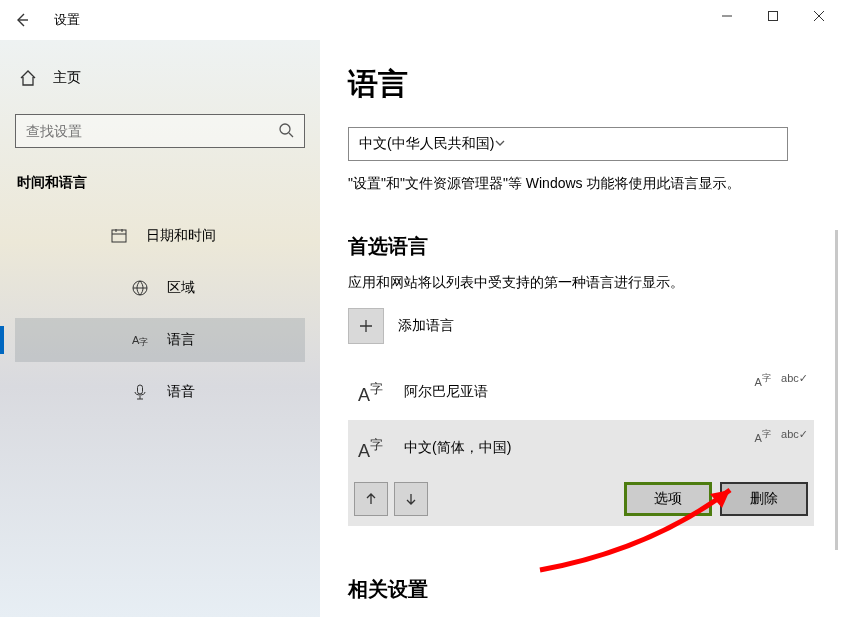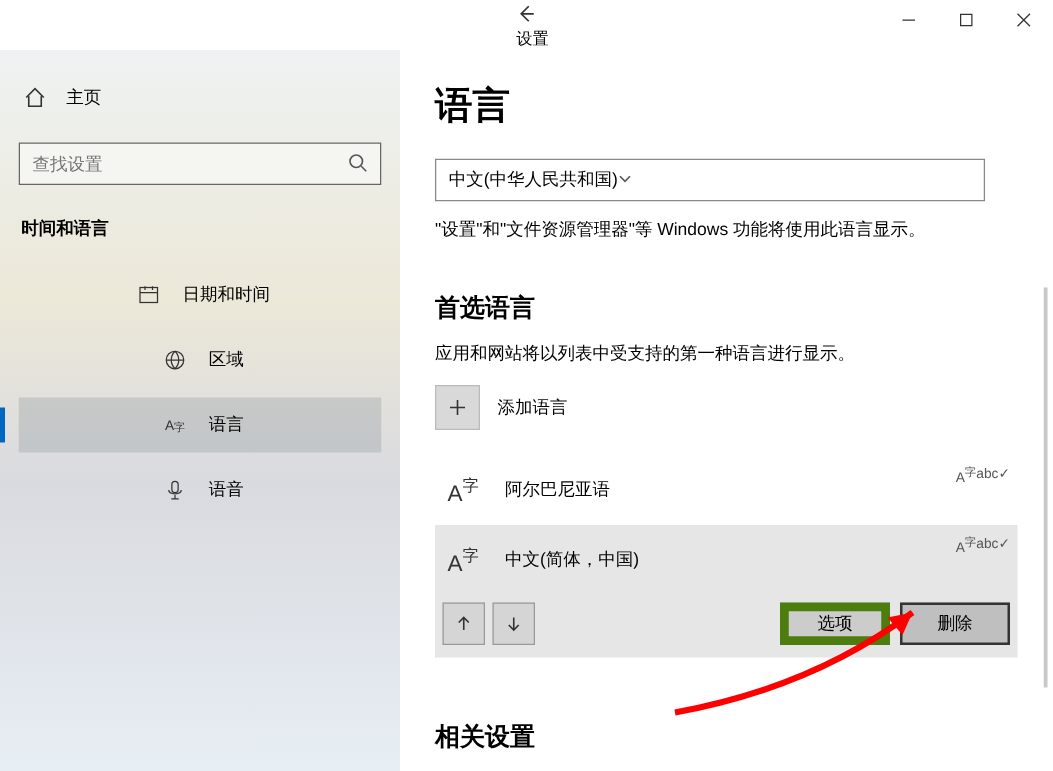--- a/index.html
+++ b/index.html
@@ -11,21 +11,20 @@
     width: 842px;
     height: 617px;
     overflow: hidden;
     position: relative;
   }
   .titlebar {
     display: flex;
     align-items: center;
     height: 40px;
     position: relative;
-    flex-direction: column;
   }
   .titlebar .back {
     width: 44px;
     height: 40px;
     display: flex;
     align-items: center;
     justify-content: center;
     cursor: pointer;
   }
   .titlebar .title {
@@ -188,20 +187,21 @@
     justify-content: center;
     font-size: 18px;
     position: relative;
   }
   .lang-icon-box svg { position:absolute; }
   .lang-feat {
     position: absolute;
     right: 6px;
     top: 8px;
     display: flex;
+    gap: 10px;
     font-size: 11px;
     color: #555;
   }
   .lang-actions {
     position: absolute;
     left: 6px;
     right: 6px;
     bottom: 10px;
     display: flex;
     align-items: center;
@@ -214,21 +214,21 @@
     display: flex;
     align-items: center;
     justify-content: center;
     margin-right: 6px;
     cursor: pointer;
   }
   .spacer { flex: 1; }
   .text-btn {
     width: 88px;
     height: 34px;
-    border: 7px solid #4d7c0f;
+    border: 3px solid #4d7c0f;
     background: #ccc;
     display: flex;
     align-items: center;
     justify-content: center;
     margin-left: 8px;
     cursor: pointer;
     font-size: 14px;
   }
   .text-btn.emph {
     border: 2px solid #333;

